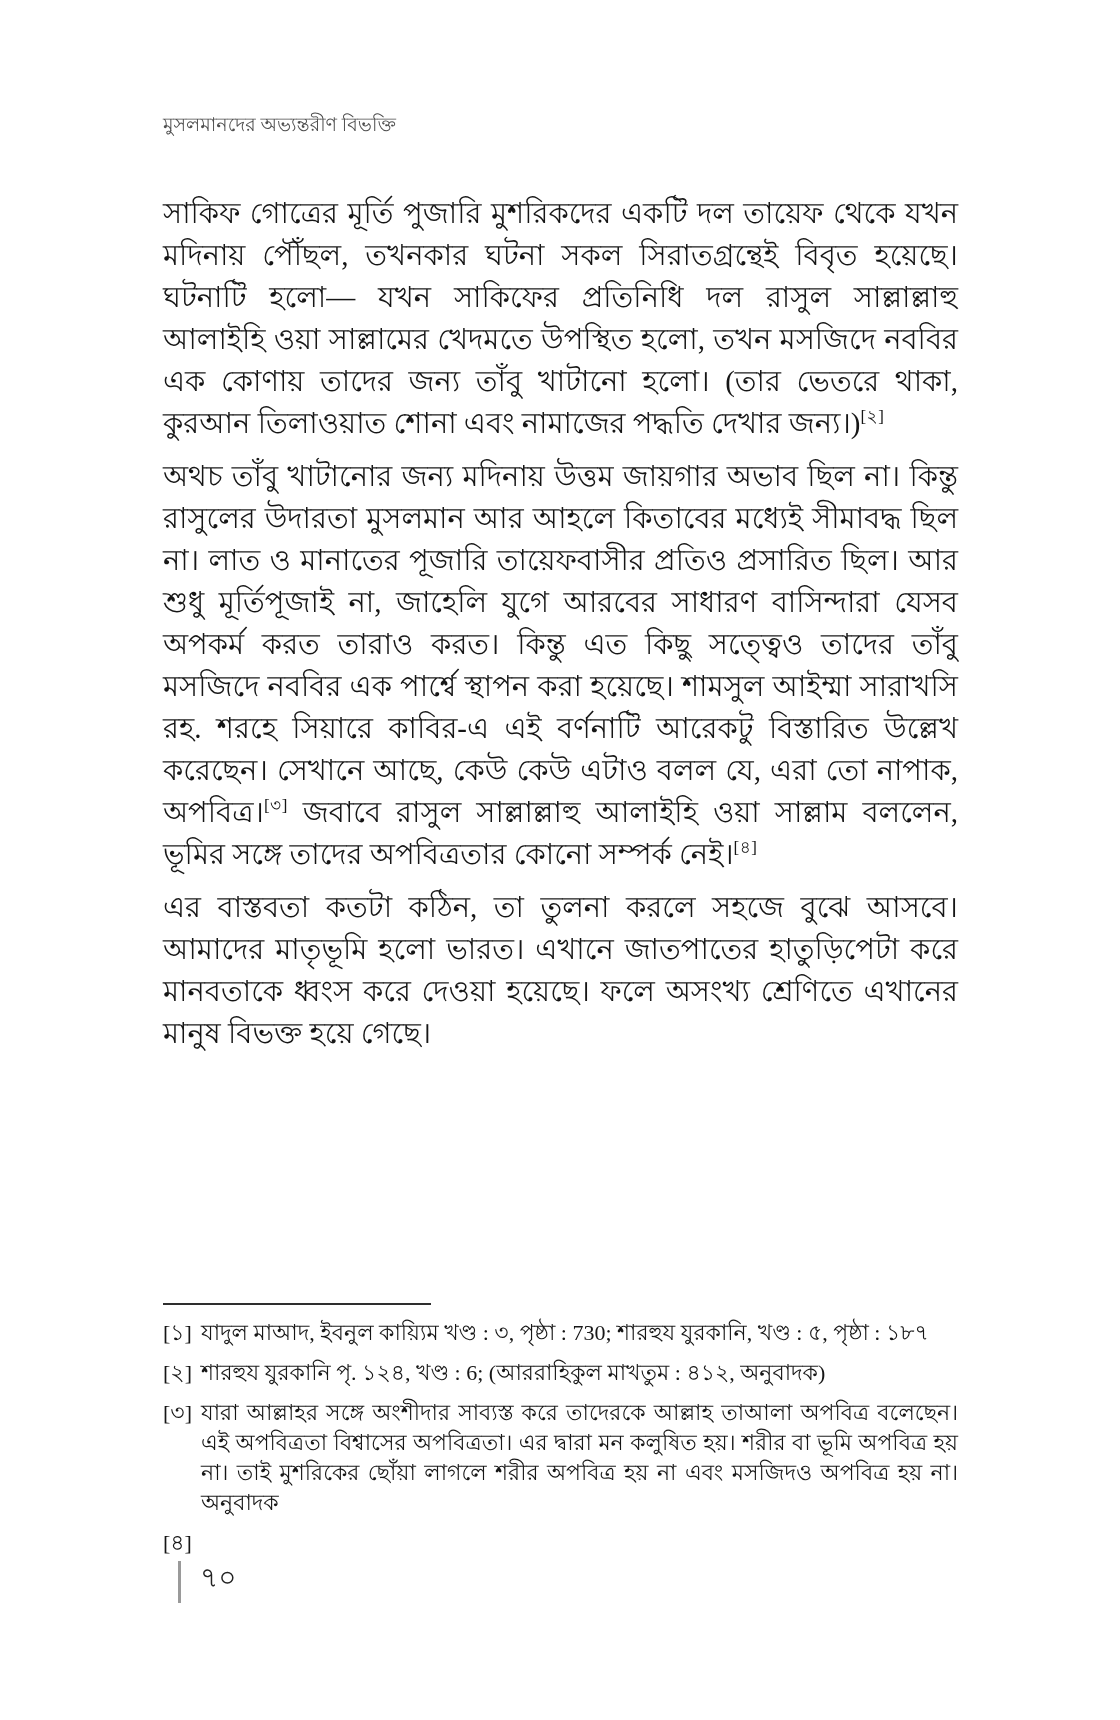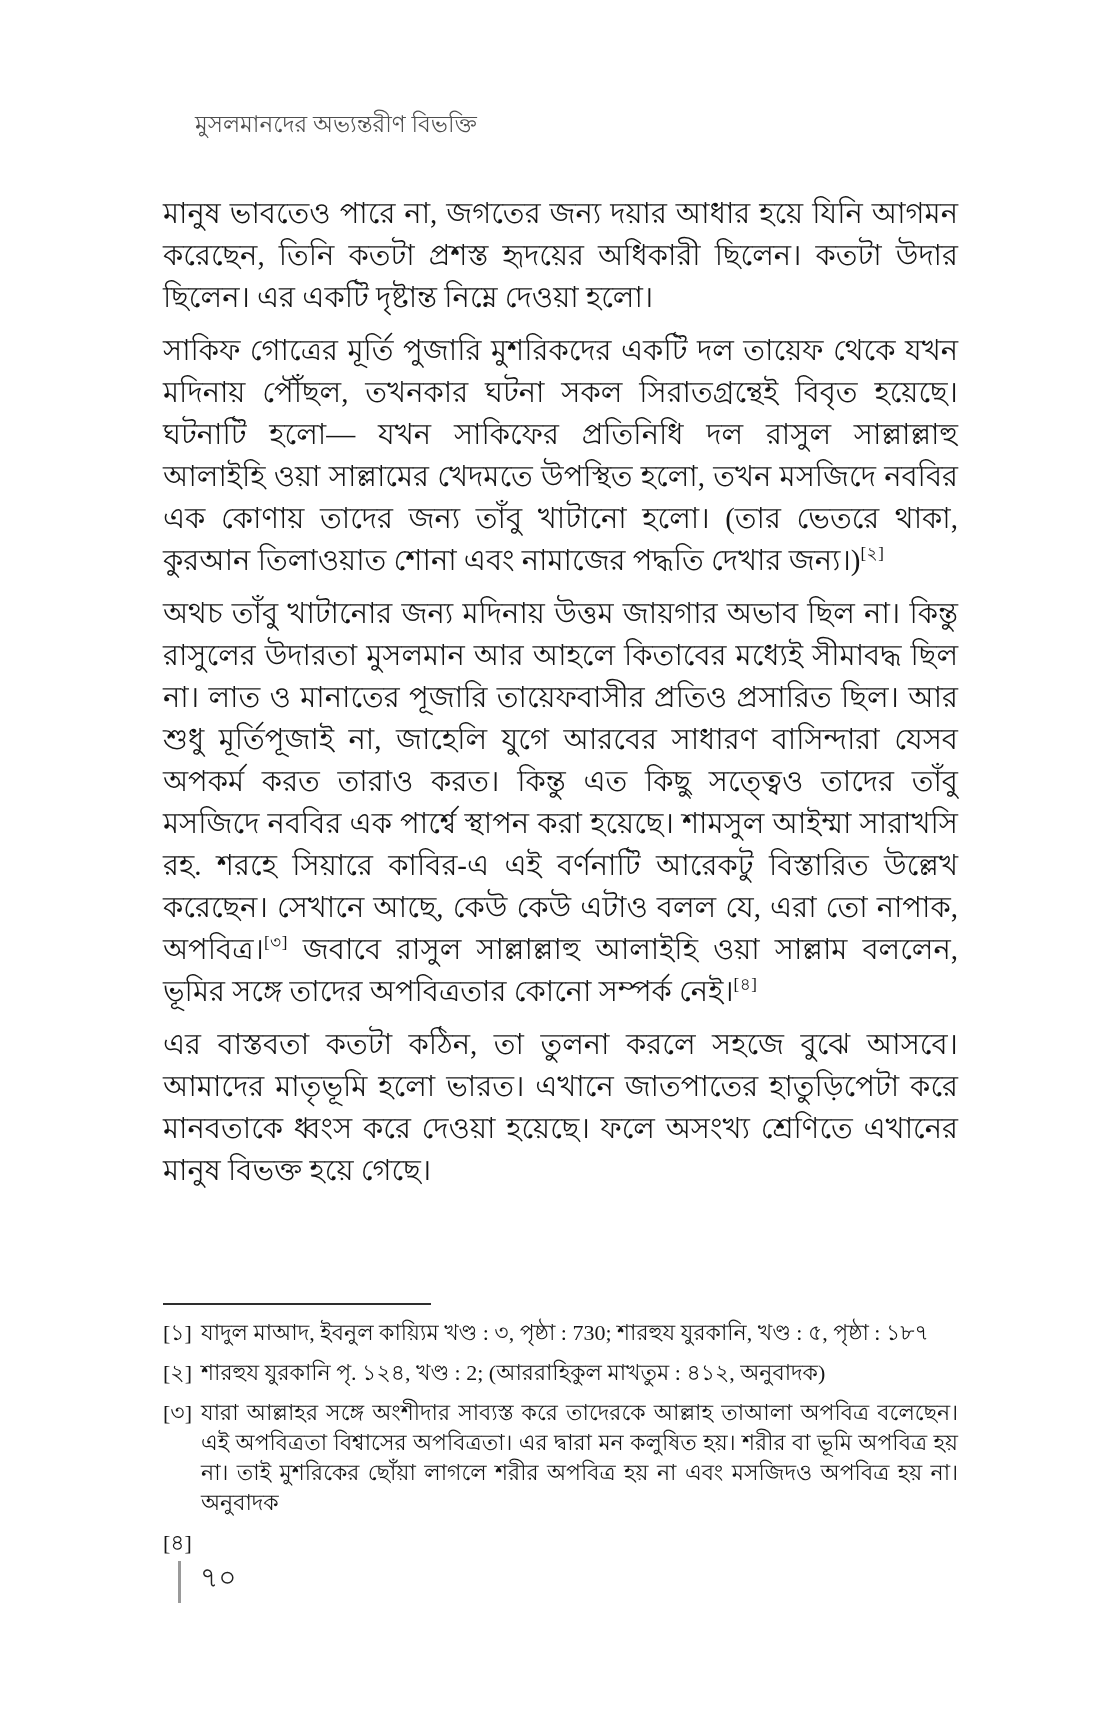--- a/index.html
+++ b/index.html
@@ -15,24 +15,23 @@
     background: #ffffff;
     font-family: "Liberation Serif", "DejaVu Serif", serif;
     color: #1b1b1b;
     overflow: hidden;
   }
   .running-header {
     position: absolute;
     top: 110px;
     left: 163px;
     right: 162px;
-    font-size: 23px;
+    font-size: 19px;
     line-height: 30px;
     color: #4f4f4f;
-    margin-left: 32px;
   }
   .body-text {
     position: absolute;
     top: 192px;
     left: 163px;
     right: 162px;
   }
   .body-text p {
     margin: 0 0 11px 0;
     font-size: 29px;
@@ -97,39 +96,38 @@
 </head>
 <body>
 
 <div class="page">
 
   <div class="running-header">মুসলমানদের অভ্যন্তরীণ বিভক্তি</div>
 
   <main class="body-text">
 
 
-    <p><span>মানুষ ভাবতেও পারে না, জগতের জন্য দয়ার আধার হয়ে যিনি আগমন করেছেন, তিনি কতটা প্রশস্ত হৃদয়ের অধিকারী ছিলেন। কতটা উদার ছিলেন। এর একটি দৃষ্টান্ত নিম্নে দেওয়া হলো।</span></p>
 
     <p><span>সাকিফ গোত্রের মূর্তি পুজারি মুশরিকদের একটি দল তায়েফ থেকে যখন মদিনায় পৌঁছল, তখনকার ঘটনা সকল সিরাতগ্রন্থেই বিবৃত হয়েছে। ঘটনাটি হলো— যখন সাকিফের প্রতিনিধি দল রাসুল সাল্লাল্লাহু আলাইহি ওয়া সাল্লামের খেদমতে উপস্থিত হলো, তখন মসজিদে নববির এক কোণায় তাদের জন্য তাঁবু খাটানো হলো। (তার ভেতরে থাকা, কুরআন তিলাওয়াত শোনা এবং নামাজের পদ্ধতি দেখার জন্য।)</span><sup class="fn-ref">[২]</sup></p>
 
     <p><span>অথচ তাঁবু খাটানোর জন্য মদিনায় উত্তম জায়গার অভাব ছিল না। কিন্তু রাসুলের উদারতা মুসলমান আর আহলে কিতাবের মধ্যেই সীমাবদ্ধ ছিল না। লাত ও মানাতের পূজারি তায়েফবাসীর প্রতিও প্রসারিত ছিল। আর শুধু মূর্তিপূজাই না, জাহেলি যুগে আরবের সাধারণ বাসিন্দারা যেসব অপকর্ম করত তারাও করত। কিন্তু এত কিছু সত্ত্বেও তাদের তাঁবু মসজিদে নববির এক পার্শ্বে স্থাপন করা হয়েছে। শামসুল আইম্মা সারাখসি রহ. শরহে সিয়ারে কাবির-এ এই বর্ণনাটি আরেকটু বিস্তারিত উল্লেখ করেছেন। সেখানে আছে, কেউ কেউ এটাও বলল যে, এরা তো নাপাক, অপবিত্র।</span><sup class="fn-ref">[৩]</sup> <span>জবাবে রাসুল সাল্লাল্লাহু আলাইহি ওয়া সাল্লাম বললেন, ভূমির সঙ্গে তাদের অপবিত্রতার কোনো সম্পর্ক নেই।</span><sup class="fn-ref">[৪]</sup></p>
 
     <p><span>এর বাস্তবতা কতটা কঠিন, তা তুলনা করলে সহজে বুঝে আসবে। আমাদের মাতৃভূমি হলো ভারত। এখানে জাতপাতের হাতুড়িপেটা করে মানবতাকে ধ্বংস করে দেওয়া হয়েছে। ফলে অসংখ্য শ্রেণিতে এখানের মানুষ বিভক্ত হয়ে গেছে।</span></p>
 
   </main>
 
   <section class="footnotes">
     <div class="fn-rule"></div>
 
     <div class="footnote">
       <span class="fn-marker">[১]</span><span>যাদুল মাআদ, ইবনুল কায়্যিম খণ্ড : ৩, পৃষ্ঠা : 730; শারহুয যুরকানি, খণ্ড : ৫, পৃষ্ঠা : ১৮৭</span>
     </div>
 
     <div class="footnote">
-      <span class="fn-marker">[২]</span><span>শারহুয যুরকানি পৃ. ১২৪, খণ্ড : 2; (আররাহিকুল মাখতুম : ৪১২, অনুবাদক)</span>
+      <span class="fn-marker">[২]</span><span>শারহুয যুরকানি পৃ. ১২৪, খণ্ড : 6; (আররাহিকুল মাখতুম : ৪১২, অনুবাদক)</span>
     </div>
 
     <div class="footnote">
       <span class="fn-marker">[৩]</span><span>যারা আল্লাহর সঙ্গে অংশীদার সাব্যস্ত করে তাদেরকে আল্লাহ তাআলা অপবিত্র বলেছেন। এই অপবিত্রতা বিশ্বাসের অপবিত্রতা। এর দ্বারা মন কলুষিত হয়। শরীর বা ভূমি অপবিত্র হয় না। তাই মুশরিকের ছোঁয়া লাগলে শরীর অপবিত্র হয় না এবং মসজিদও অপবিত্র হয় না। অনুবাদক</span>
     </div>
 
     <div class="footnote">
       <span class="fn-marker">[৪]</span>
     </div>
   </section>

